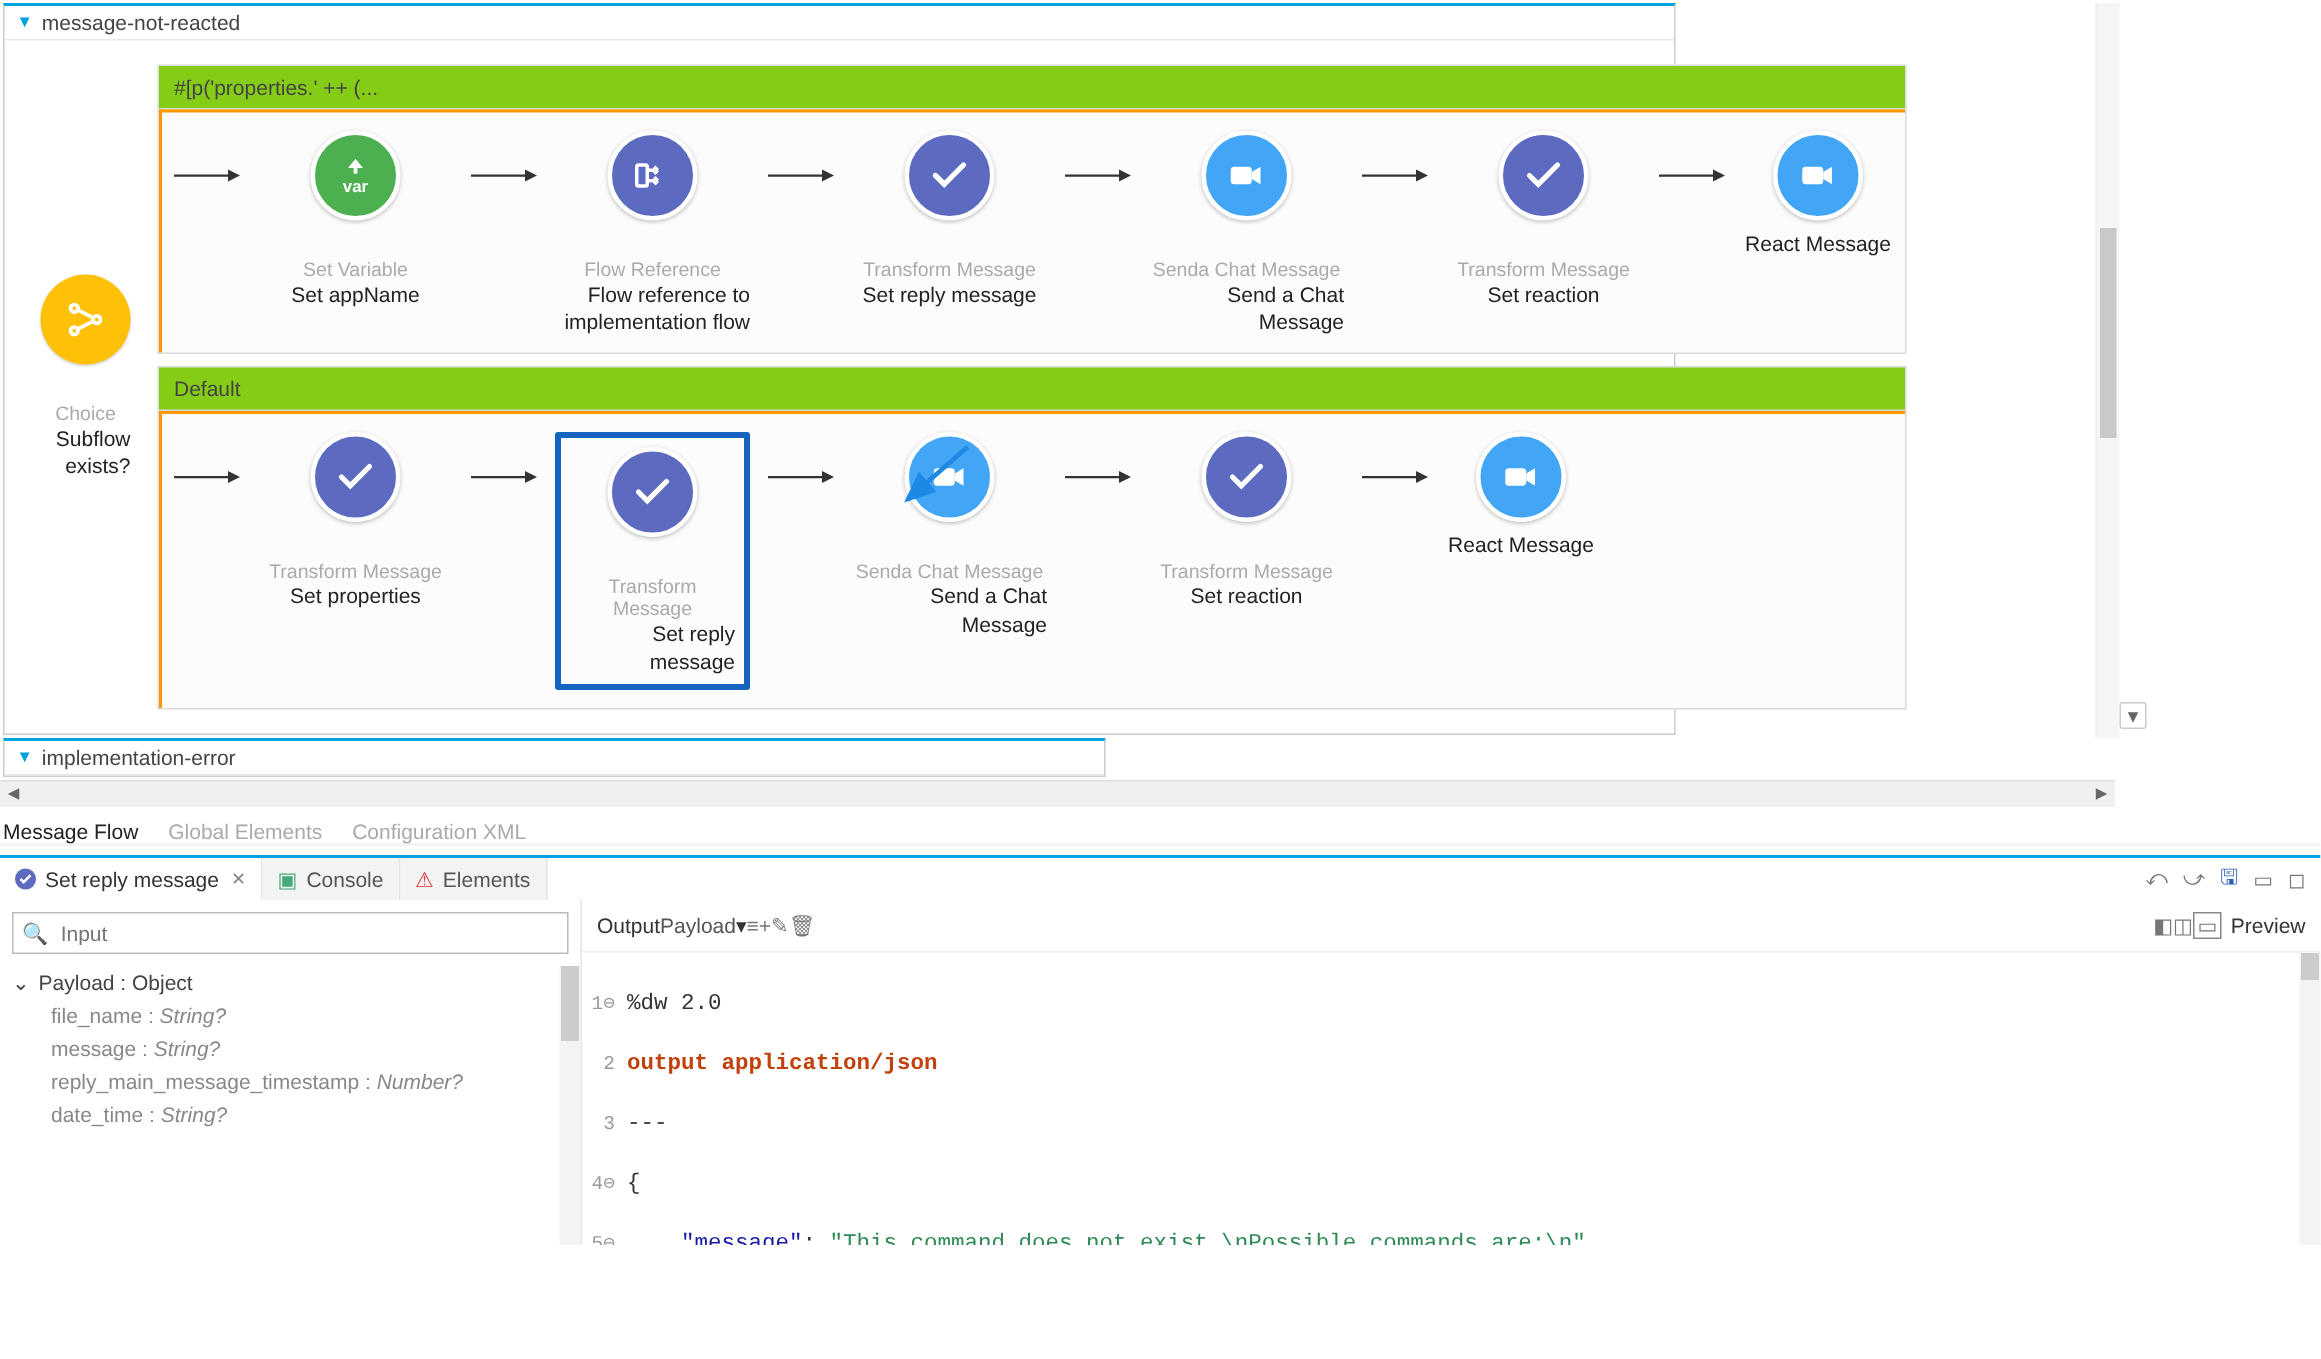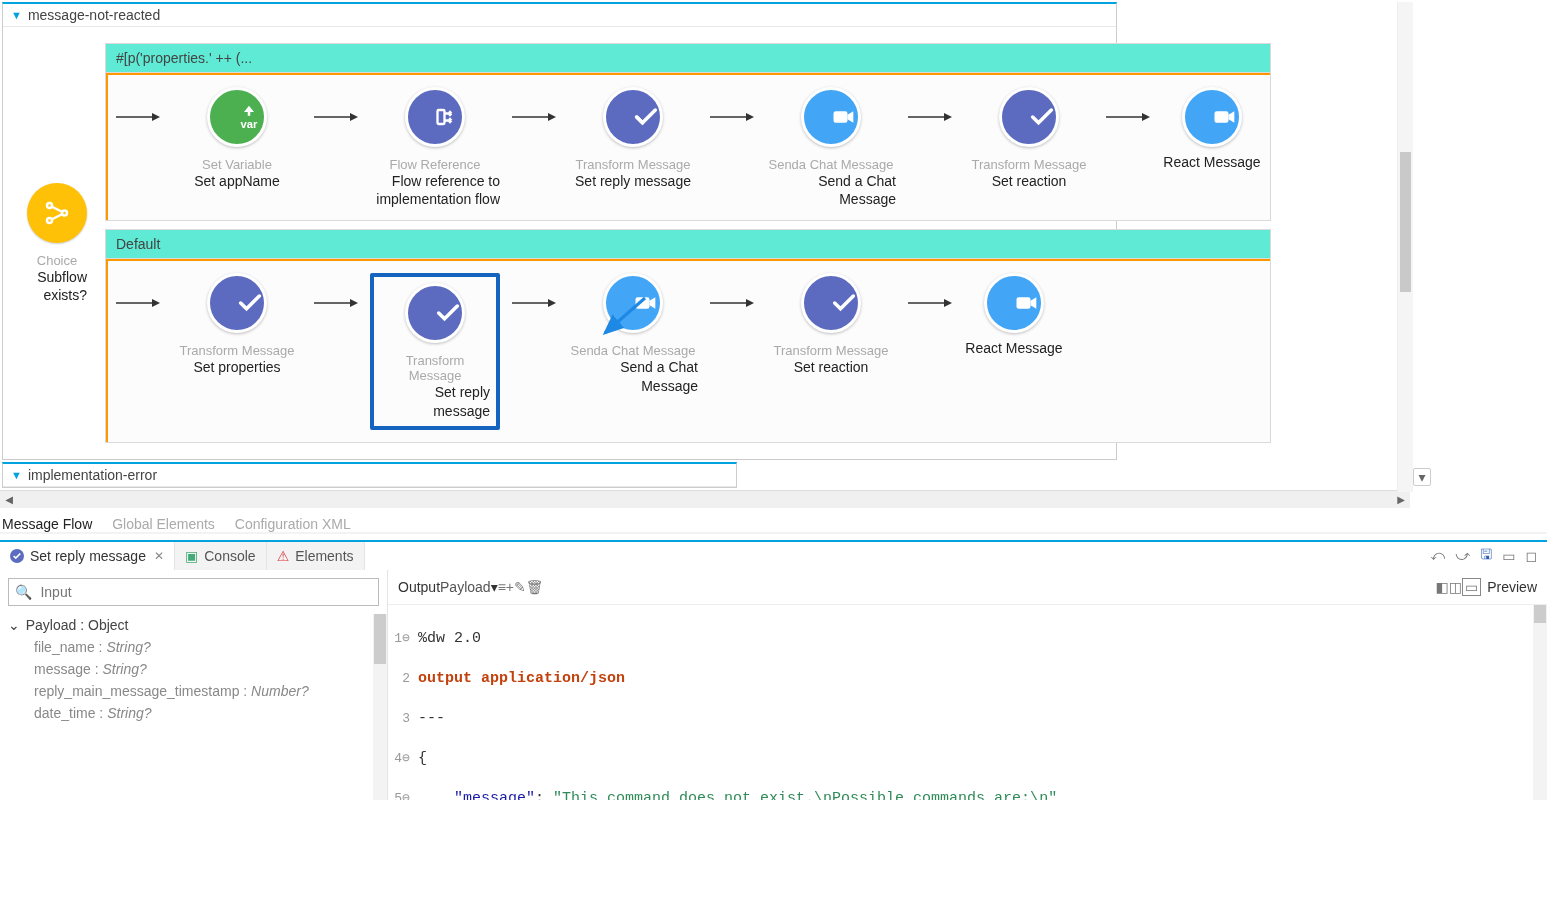--- a/index.html
+++ b/index.html
@@ -3,28 +3,28 @@
 <meta charset="utf-8">
 <style>
 html,body{margin:0;padding:0;font-family:"Segoe UI",Arial,sans-serif;font-size:14px;color:#333;background:#fff;width:1547px;height:906px;overflow:hidden}
 *{box-sizing:border-box}
 .canvas-section{border:1px solid #ccc;border-top:2px solid #00a3e0;margin:2px;background:#fff}
 .canvas-header{display:flex;align-items:center;padding:3px 8px;font-size:14px;color:#444;border-bottom:1px solid #e8e8e8}
 .canvas-header .tri{color:#00a3e0;margin-right:6px;font-size:11px}
 .flow-body{padding:16px 24px;display:flex;align-items:flex-start;gap:18px}
 .choice-col{display:flex;flex-direction:column;align-items:center;width:80px;padding-top:140px}
 .choice-circle{width:60px;height:60px;border-radius:50%;background:#ffc107;display:flex;align-items:center;justify-content:center;margin-bottom:6px;box-shadow:0 1px 2px rgba(0,0,0,0.2)}
-.label-type{color:#aaa;font-size:13px;text-align:center;margin-top:4px}
+.label-type{color:#aaa;font-size:13px;text-align:center;margin-top:19px}
 .label-name{color:#222;font-size:14px;text-align:right;line-height:1.3}
 .branches{display:flex;flex-direction:column;gap:8px;flex:1}
 .branch-box{border:1px solid #dadada;background:#fcfcfc}
-.branch-header{border-bottom:1px solid #dadada;padding:6px 10px;font-size:14px;color:#444;background:#5eead4}
+.branch-header{border-bottom:1px solid #dadada;padding:6px 10px;font-size:14px;color:#444;background:#84cc16}
 .branch-body{display:flex;align-items:flex-start;padding:12px 8px;gap:12px;border-top:2px solid #ff9800;border-left:2px solid #ff9800}
 .node{display:flex;flex-direction:column;align-items:center;width:130px}
-.node-circle{width:60px;height:60px;border-radius:50%;display:flex;align-items:center;justify-content:flex-end;margin-bottom:6px;box-shadow:0 1px 3px rgba(0,0,0,0.25);border:3px solid #fff}
+.node-circle{width:60px;height:60px;border-radius:50%;display:flex;align-items:center;justify-content:center;margin-bottom:6px;box-shadow:0 1px 3px rgba(0,0,0,0.25);border:3px solid #fff}
 .nc-green{background:#4caf50}
 .nc-indigo{background:#5c6bc0}
 .nc-blue{background:#42a5f5}
 .arrow{display:flex;align-items:center;height:60px}
 .arrow svg{width:44px;height:20px}
 .highlight{border:4px solid #1565c0;padding:6px;border-radius:2px}
 .annot-arrow{position:absolute;left:490px;top:250px;pointer-events:none}
 .impl-err{display:flex;width:735px;margin:2px}
 .impl-err-box{border:1px solid #ccc;border-top:2px solid #00a3e0;flex:1}
 .hscroll{height:18px;background:#f0f0f0;border-top:1px solid #ddd;display:flex;align-items:center;justify-content:space-between;padding:0 2px}

